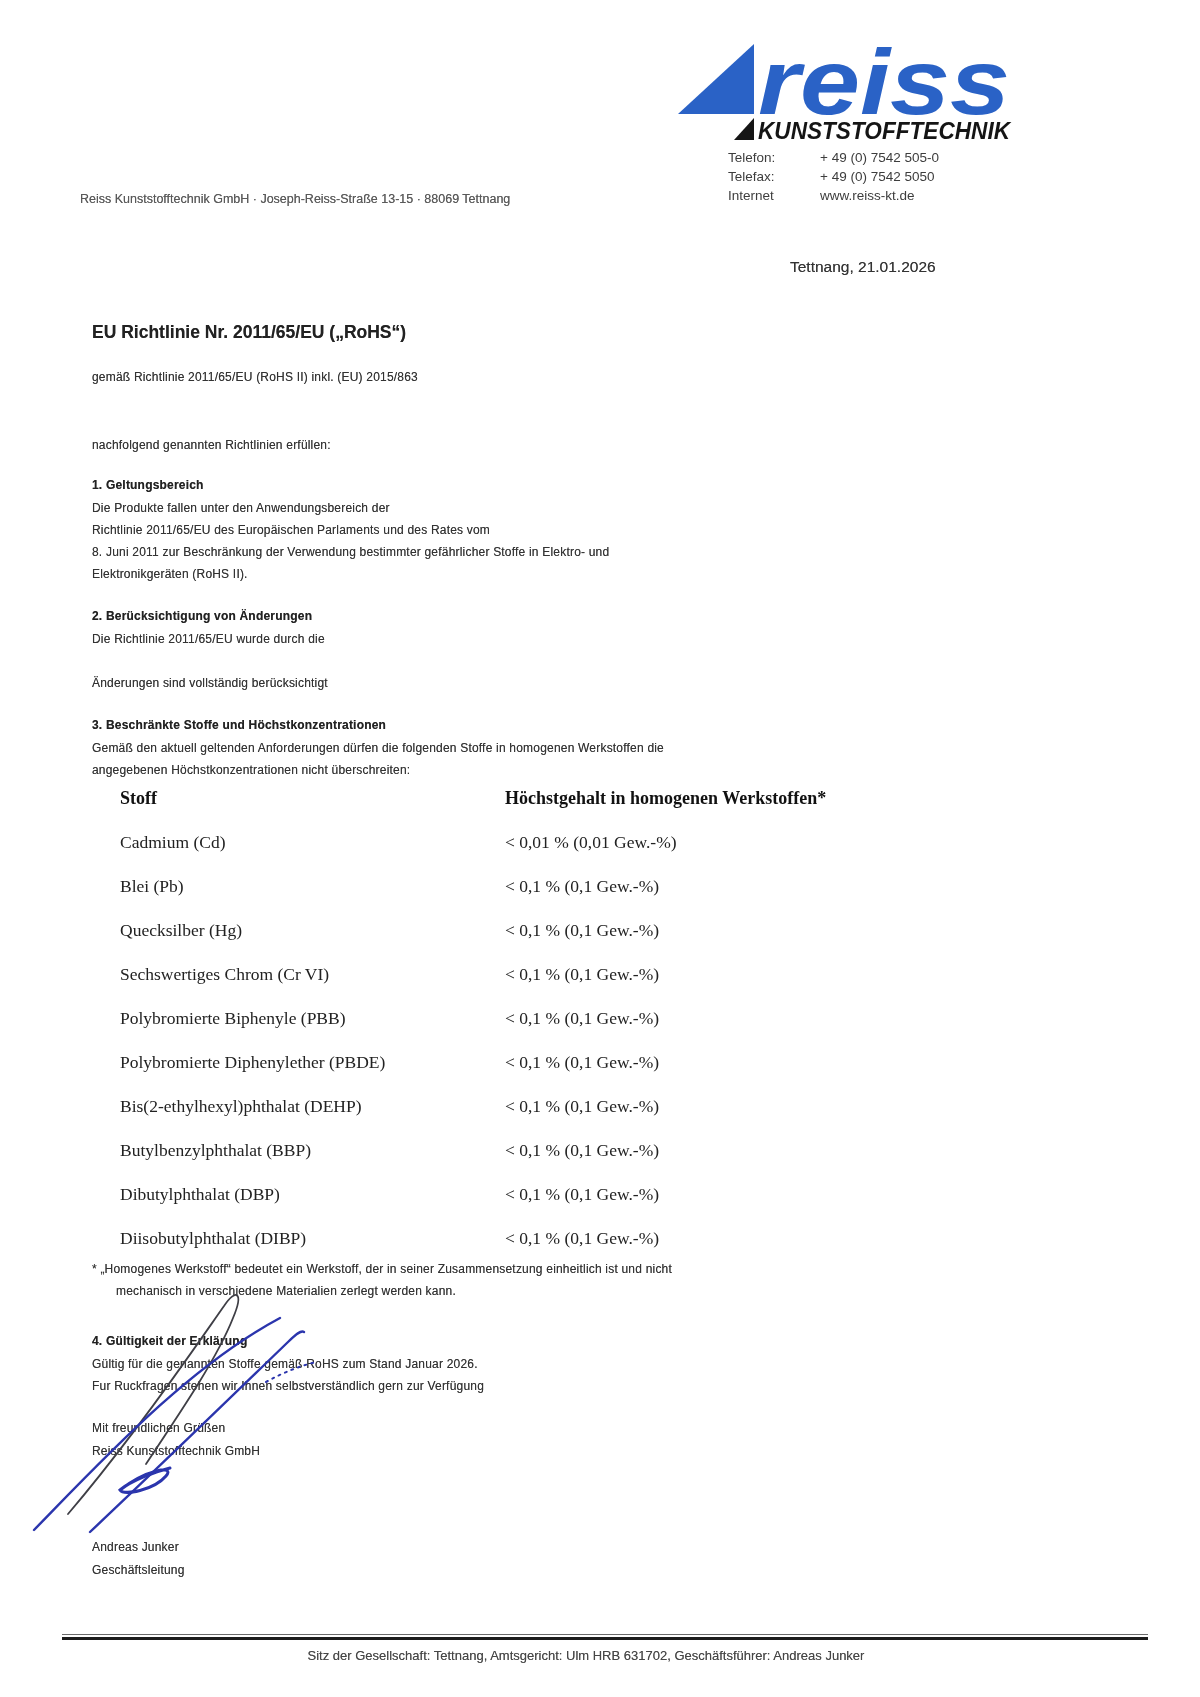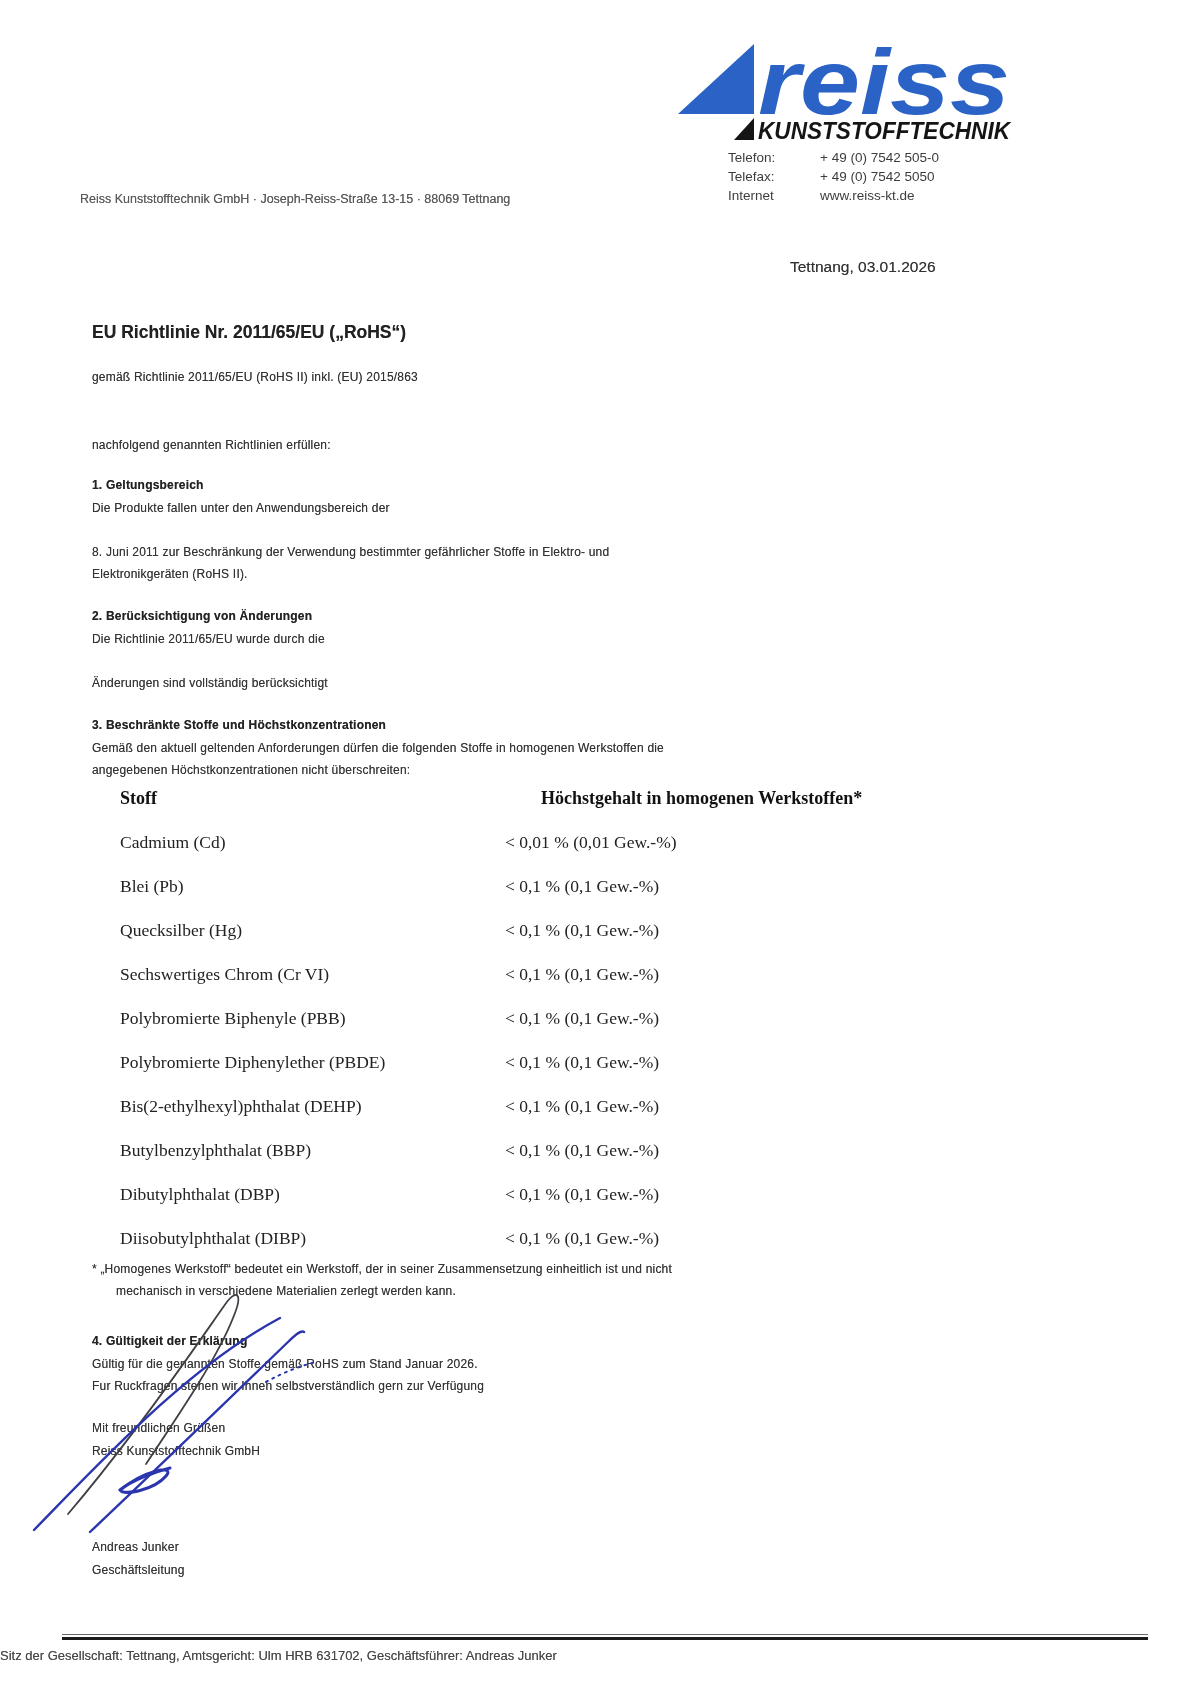--- a/index.html
+++ b/index.html
@@ -16,27 +16,27 @@
   
   .contact{position:absolute;left:728px;top:148px;font-size:13.5px;color:#3d3d3d;line-height:19px;}
   .contact .row{display:flex;}
   .contact .lbl{width:92px;}
   
   .subst-table{
     position:absolute;left:120px;top:788px;width:820px;
     font-family:"Liberation Serif",serif;font-size:17.5px;color:#222;
   }
   .t-row{display:grid;grid-template-columns:385px 1fr;height:44px;align-items:start;}
-  .t-head{font-weight:bold;font-size:18px;color:#111;gap:36px;}
+  .t-head{font-weight:bold;font-size:18px;color:#111;}
   .sig-svg{position:absolute;left:28px;top:1282px;}
   .footer-rule{
     position:absolute;left:62px;top:1634px;width:1086px;height:2px;
     border-top:1px solid #6a6a6a;border-bottom:3px solid #1c1c1c;
   }
-  .footer-text{position:absolute;left:0;top:1648px;width:1172px;
+  .footer-text{position:absolute;left:0;top:1648px;width:1172px;text-align:center;
     font-size:13px;color:#474747;text-shadow:0 0 .6px rgba(50,50,50,.6);}
 </style>
 </head>
 <body>
 
 <div class="page">
 
   <div class="logo">
     <svg width="336" height="104" viewBox="0 0 336 104">
       <polygon points="0,74 76,4 76,74" fill="#2a62c6"></polygon>
@@ -55,29 +55,30 @@
       <span class="lbl">Telefax:</span>
       <span>+ 49 (0) 7542 5050</span>
     </div>
     <div class="row">
       <span class="lbl">Internet</span>
       <span>www.reiss-kt.de</span>
     </div>
   </div>
 
   <div class="txt small" style="left:80px;top:192px;">Reiss Kunststofftechnik GmbH · Joseph-Reiss-Straße 13-15 · 88069 Tettnang</div>
-  <div class="txt" style="left:790px;top:258px;font-size:15.5px;">Tettnang, 03.01.2026</div>
+  <div class="txt" style="left:790px;top:258px;font-size:15.5px;">Tettnang, 21.01.2026</div>
 
   <div class="txt bold" style="left:92px;top:322px;font-size:17.5px;">EU Richtlinie Nr. 2011/65/EU („RoHS“)</div>
   <div class="txt body-size" style="left:92px;top:366px;">gemäß Richtlinie 2011/65/EU (RoHS II) inkl. (EU) 2015/863</div>
 
   <div class="txt body-size" style="left:92px;top:434px;">nachfolgend genannten Richtlinien erfüllen:</div>
 
   <div class="txt bold body-size" style="left:92px;top:474px;">1. Geltungsbereich</div>
   <div class="txt body-size" style="left:92px;top:497px;">Die Produkte fallen unter den Anwendungsbereich der</div>
+  <div class="txt body-size" style="left:92px;top:519px;">Richtlinie 2011/65/EU des Europäischen Parlaments und des Rates vom</div>
   <div class="txt body-size" style="left:92px;top:541px;">8. Juni 2011 zur Beschränkung der Verwendung bestimmter gefährlicher Stoffe in Elektro- und</div>
   <div class="txt body-size" style="left:92px;top:563px;">Elektronikgeräten (RoHS II).</div>
 
   <div class="txt bold body-size" style="left:92px;top:605px;">2. Berücksichtigung von Änderungen</div>
   <div class="txt body-size" style="left:92px;top:628px;">Die Richtlinie 2011/65/EU wurde durch die</div>
   <div class="txt body-size" style="left:92px;top:672px;">Änderungen sind vollständig berücksichtigt</div>
 
   <div class="txt bold body-size" style="left:92px;top:714px;">3. Beschränkte Stoffe und Höchstkonzentrationen</div>
   <div class="txt body-size" style="left:92px;top:737px;">Gemäß den aktuell geltenden Anforderungen dürfen die folgenden Stoffe in homogenen Werkstoffen die</div>
   <div class="txt body-size" style="left:92px;top:759px;">angegebenen Höchstkonzentrationen nicht überschreiten:</div>

